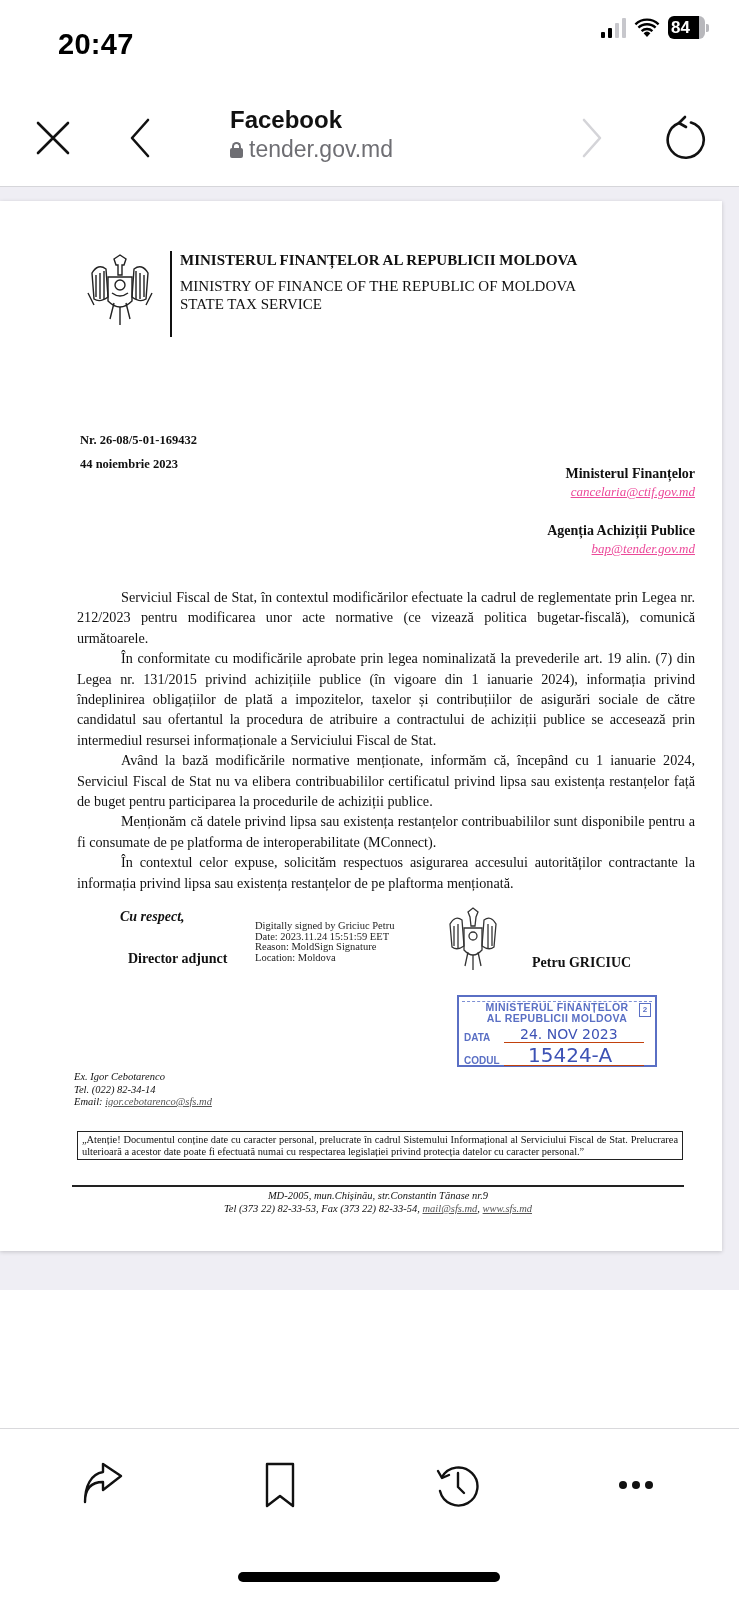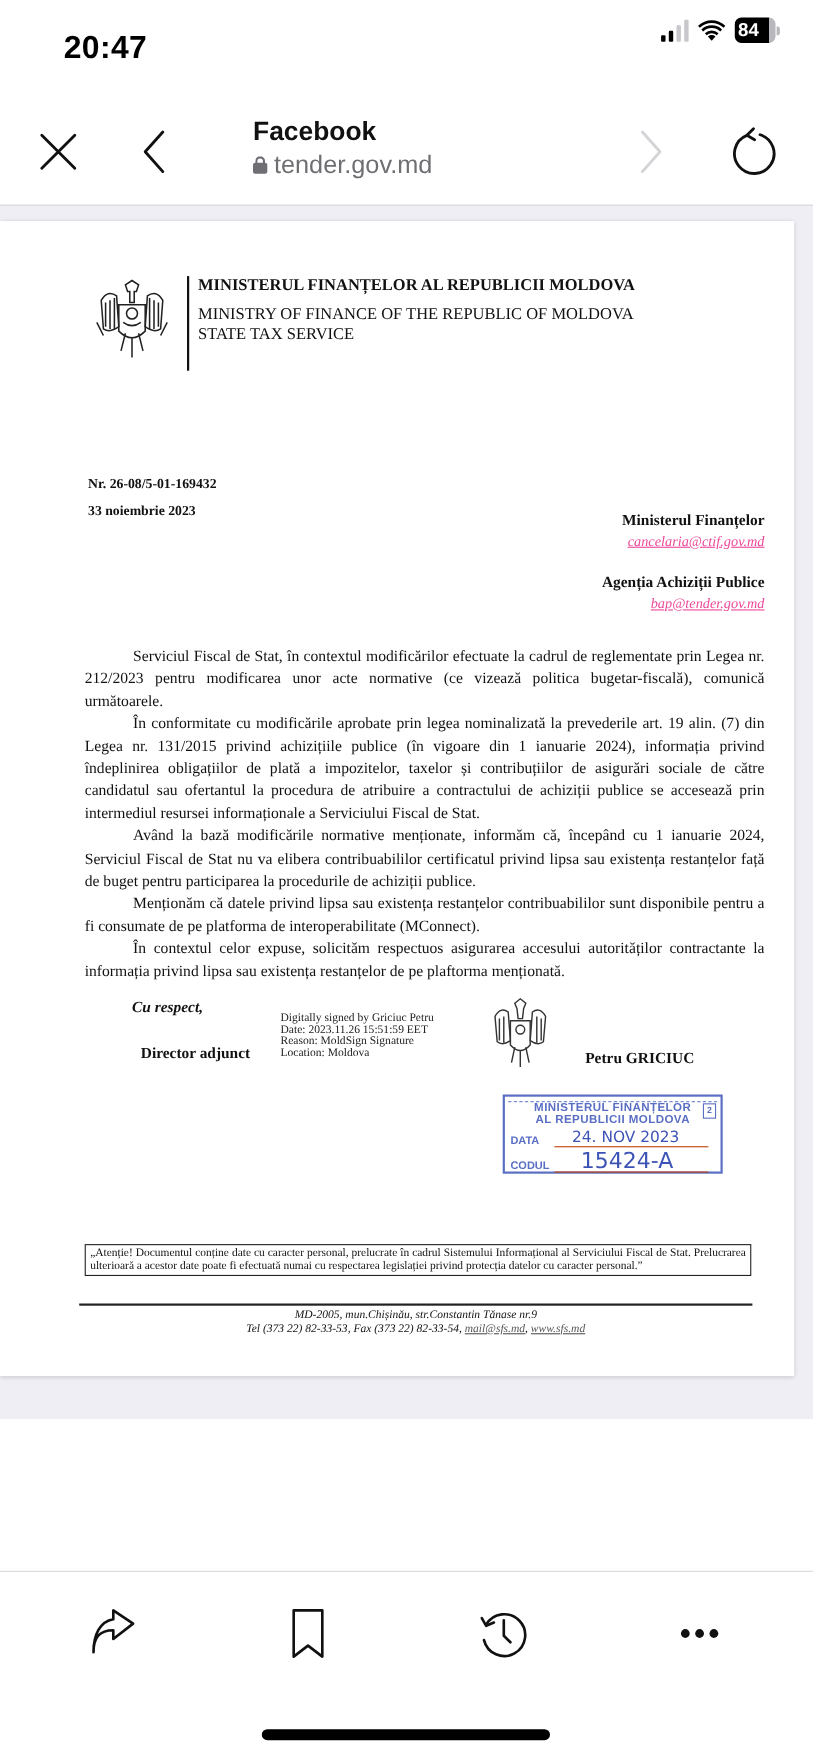--- a/index.html
+++ b/index.html
@@ -163,21 +163,21 @@
       <div class="lh-divider"></div>
       <div class="lh-text">
         <div class="lh-ro">MINISTERUL FINANȚELOR AL REPUBLICII MOLDOVA</div>
         <div class="lh-en">MINISTRY OF FINANCE OF THE REPUBLIC OF MOLDOVA</div>
         <div class="lh-en" style="margin-top:0">STATE TAX SERVICE</div>
       </div>
     </div>
 
     <div class="ref">
       <div>Nr. 26-08/5-01-169432</div>
-      <div>33 noiembrie 2023</div>
+      <div>44 noiembrie 2023</div>
     </div>
 
     <div class="recipients">
       <div class="rcp-block">
         <div class="rcp-name">Ministerul Finanțelor</div>
         <span class="rcp-email">cancelaria@ctif.gov.md</span>
       </div>
       <div class="rcp-block">
         <div class="rcp-name">Agenția Achiziții Publice</div>
         <span class="rcp-email">bap@tender.gov.md</span>
@@ -190,21 +190,21 @@
       <p>Având la bază modificările normative menționate, informăm că, începând cu 1 ianuarie 2024, Serviciul Fiscal de Stat nu va elibera contribuabililor certificatul privind lipsa sau existența restanțelor față de buget pentru participarea la procedurile de achiziții publice.</p>
       <p>Menționăm că datele privind lipsa sau existența restanțelor contribuabililor sunt disponibile pentru a fi consumate de pe platforma de interoperabilitate (MConnect).</p>
       <p>În contextul celor expuse, solicităm respectuos asigurarea accesului autorităților contractante la informația privind lipsa sau existența restanțelor de pe plaftorma menționată.</p>
     </div>
 
     <div class="closing">Cu respect,</div>
     <div class="director">Director adjunct</div>
 
     <div class="dsig">
       <div>Digitally signed by Griciuc Petru</div>
-      <div>Date: 2023.11.26 15:51:59 EET</div>
+      <div>Date: 2023.11.24 15:51:59 EET</div>
       <div>Reason: MoldSign Signature</div>
       <div>Location: Moldova</div>
     </div>
 
     <svg class="seal" viewBox="0 0 58 70">
       <g fill="none" stroke="#333" stroke-width="1.3">
         <path d="M24 6 L29 2 L34 6 L32 11 L31 20 L27 20 L26 11 Z"></path>
         <path d="M6 18 Q11 9 18 14 L20 40 Q13 45 8 41 Z"></path>
         <path d="M52 18 Q47 9 40 14 L38 40 Q45 45 50 41 Z"></path>
         <line x1="10" y1="20" x2="10" y2="40"></line>
@@ -227,20 +227,25 @@
       <div class="stamp-row">
         <span class="lbl">DATA</span>
         <span class="val date">24. NOV 2023</span>
       </div>
       <div class="stamp-row">
         <span class="lbl">CODUL</span>
         <span class="val code">15424-A</span>
       </div>
     </div>
 
+    <div class="executor">
+      <div>Ex. Igor Cebotarenco</div>
+      <div>Tel. (022) 82-34-14</div>
+      <div><span>Email: </span><a>igor.cebotarenco@sfs.md</a></div>
+    </div>
 
     <div class="notice">„Atenție! Documentul conține date cu caracter personal, prelucrate în cadrul Sistemului Informațional al Serviciului Fiscal de Stat. Prelucrarea ulterioară a acestor date poate fi efectuată numai cu respectarea legislației privind protecția datelor cu caracter personal.”</div>
 
     <div class="footer-rule"></div>
     <div class="footer">
       <div>MD-2005, mun.Chișinău, str.Constantin Tănase nr.9</div>
       <div><span>Tel (373 22) 82-33-53, Fax (373 22) 82-33-54, </span><a>mail@sfs.md</a><span>, </span><a>www.sfs.md</a></div>
     </div>
   </div>
 </div>

